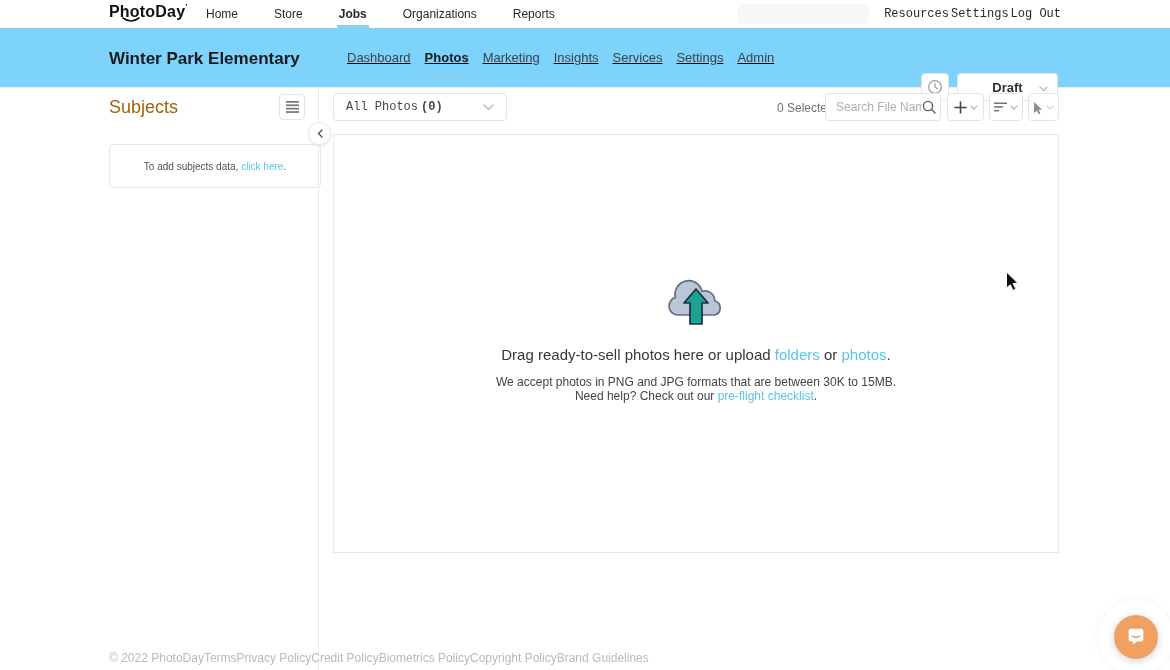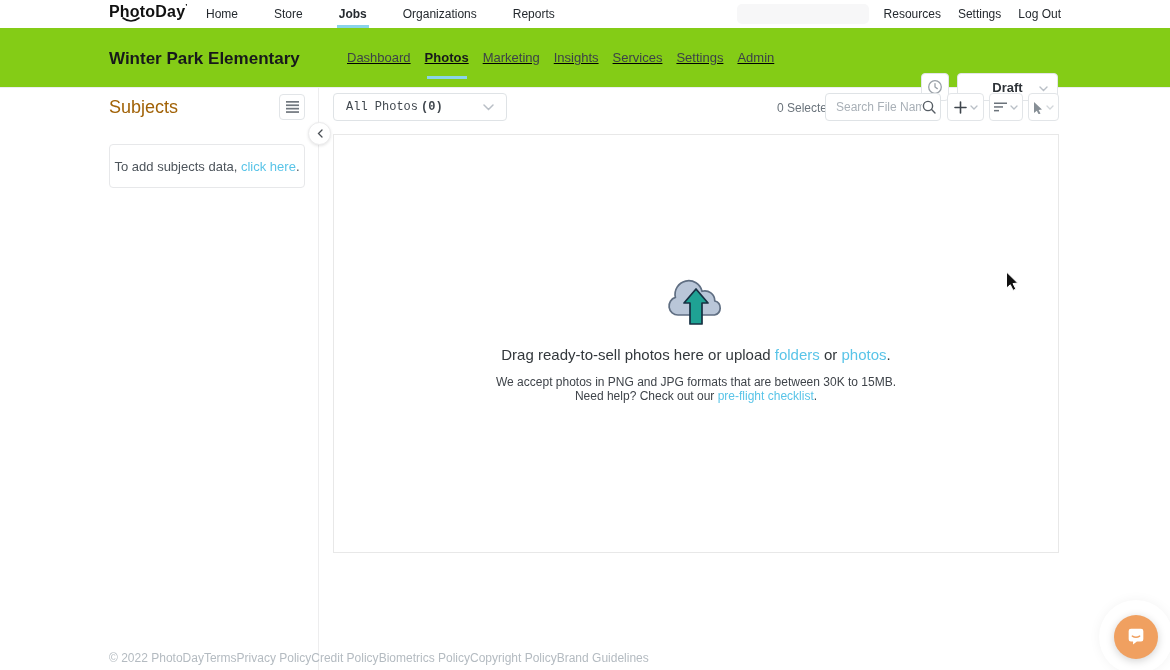--- a/index.html
+++ b/index.html
@@ -8,44 +8,44 @@
 
   
   .topbar { position:absolute; left:0; top:0; width:1170px; height:28px; background:#fff; display:flex; align-items:center;padding-left:12px; }
   .logo { position:absolute; left:109px; top:3px; font-size:16px; font-weight:700; color:#111; letter-spacing:.2px; cursor:pointer; }
   .logo .tm { font-size:8px; vertical-align:top; position:relative; top:-1px; }
   .logo svg { position:absolute; left:13px; bottom:-1px; }
   .tn-items { position:absolute; left:206px; top:0; height:28px; display:flex; gap:36px; align-items:center; }
   .tn { position:relative; font-size:12px; color:#24292e; text-decoration:none; height:28px; line-height:28px; cursor:pointer; }
   .tn.active { font-weight:700; }
   .tn.active::after { content:""; position:absolute; left:-2px; right:-2px; bottom:0; height:3px; background:#8ad3ea; }
-  .tn-right { position:absolute; right:109px; top:0; height:28px; display:flex; gap:17px; align-items:center; }
+  .tn-right { position:absolute; right:109px; top:0; height:28px; display:flex; gap:2px; align-items:center;font-family:Liberation Mono, monospace; }
   .ghost { position:absolute; left:737px; top:4px; width:132px; height:20px; background:#f7f7f8; border-radius:5px; }
 
   
-  .jobbar { position:absolute; left:0; top:28px; width:1170px; height:60px; background:#84cc16; border-bottom:1px solid #eceef0; }
+  .jobbar { position:absolute; left:0; top:28px; width:1170px; height:60px; background:#7dd3fc; border-bottom:1px solid #eceef0; }
   .job-title { position:absolute; left:109px; top:21px; font-size:17px; font-weight:700; color:#17191b; }
   .jtabs { position:absolute; left:347px; top:0; height:60px; display:flex; gap:14px; align-items:center;text-decoration:underline; }
   .jtab { position:relative; font-size:13px; color:#3c4248; text-decoration:none; height:60px; line-height:60px; cursor:pointer; }
   .jtab.active { font-weight:700; color:#17191b; }
   .jtab.active::after { content:""; position:absolute; left:2px; right:2px; bottom:9px; height:3px; background:#8ad3ea; }
   .job-controls { position:absolute; right:112px; top:45px; display:flex; gap:8px; }
   .icon-btn { height:28px; border:1px solid #e2e5e8; border-radius:4px; background:#fff; display:flex; align-items:center; justify-content:center; cursor:pointer; }
   .clock-btn { width:28px; }
   .draft-btn { width:101px; position:relative; }
   .draft-btn .lbl { font-size:13px; font-weight:600; color:#2e3338; }
   .draft-btn svg { position:absolute; right:9px; top:12px; }
 
   
   .sb-head { position:absolute; left:109px; top:94px; width:196px; display:flex; justify-content:space-between; align-items:center; }
   .sb-title { font-size:18px; font-weight:400; color:#a16207; }
   .list-btn { width:26px; height:26px; }
   .divider-v { position:absolute; left:318px; top:88px; bottom:0; width:1px; background:#ededee; }
   .collapse-btn { position:absolute; left:308px; top:122px; width:23px; height:23px; border-radius:50%; background:#fff; border:1px solid #ebebec; box-shadow:0 1px 3px rgba(0,0,0,.10); display:flex; align-items:center; justify-content:center; cursor:pointer; }
-  .sb-empty { position:absolute; left:109px; top:144px; width:196px; height:44px; border:1px solid #e7e8ea; border-radius:4px; display:flex; align-items:center; justify-content:center; font-size:13px; color:#4d545b; }
+  .sb-empty { position:absolute; left:109px; top:144px; width:212px; height:44px; border:1px solid #e7e8ea; border-radius:4px; display:flex; align-items:center; justify-content:center; font-size:10px; color:#4d545b; }
   a.cyan { color:#59c4e8; text-decoration:none; cursor:pointer; }
 
   
   .filter-select { position:absolute; left:333px; top:93px; width:174px; height:28px; border:1px solid #dfe3e6; border-radius:4px; background:#fff; display:flex; align-items:center; padding:0 12px; cursor:pointer;font-family:Liberation Mono, monospace; }
   .filter-select .txt { font-size:12px; color:#40474e; }
   .filter-select .cnt { font-weight:700; margin-left:3px; }
   .filter-select svg { margin-left:auto; }
   .sel-count { position:absolute; left:777px; top:101px; font-size:12px; color:#6a737b; }
   .search-box { position:absolute; left:825px; top:93px; width:116px; height:28px; border:1px solid #dfe3e6; border-radius:4px; background:#fff; display:flex; align-items:center; }
   .search-box input { border:0; outline:none; width:86px; height:24px; margin-left:10px; font-size:12px; font-family:"Liberation Sans",sans-serif; color:#3c4248; }

